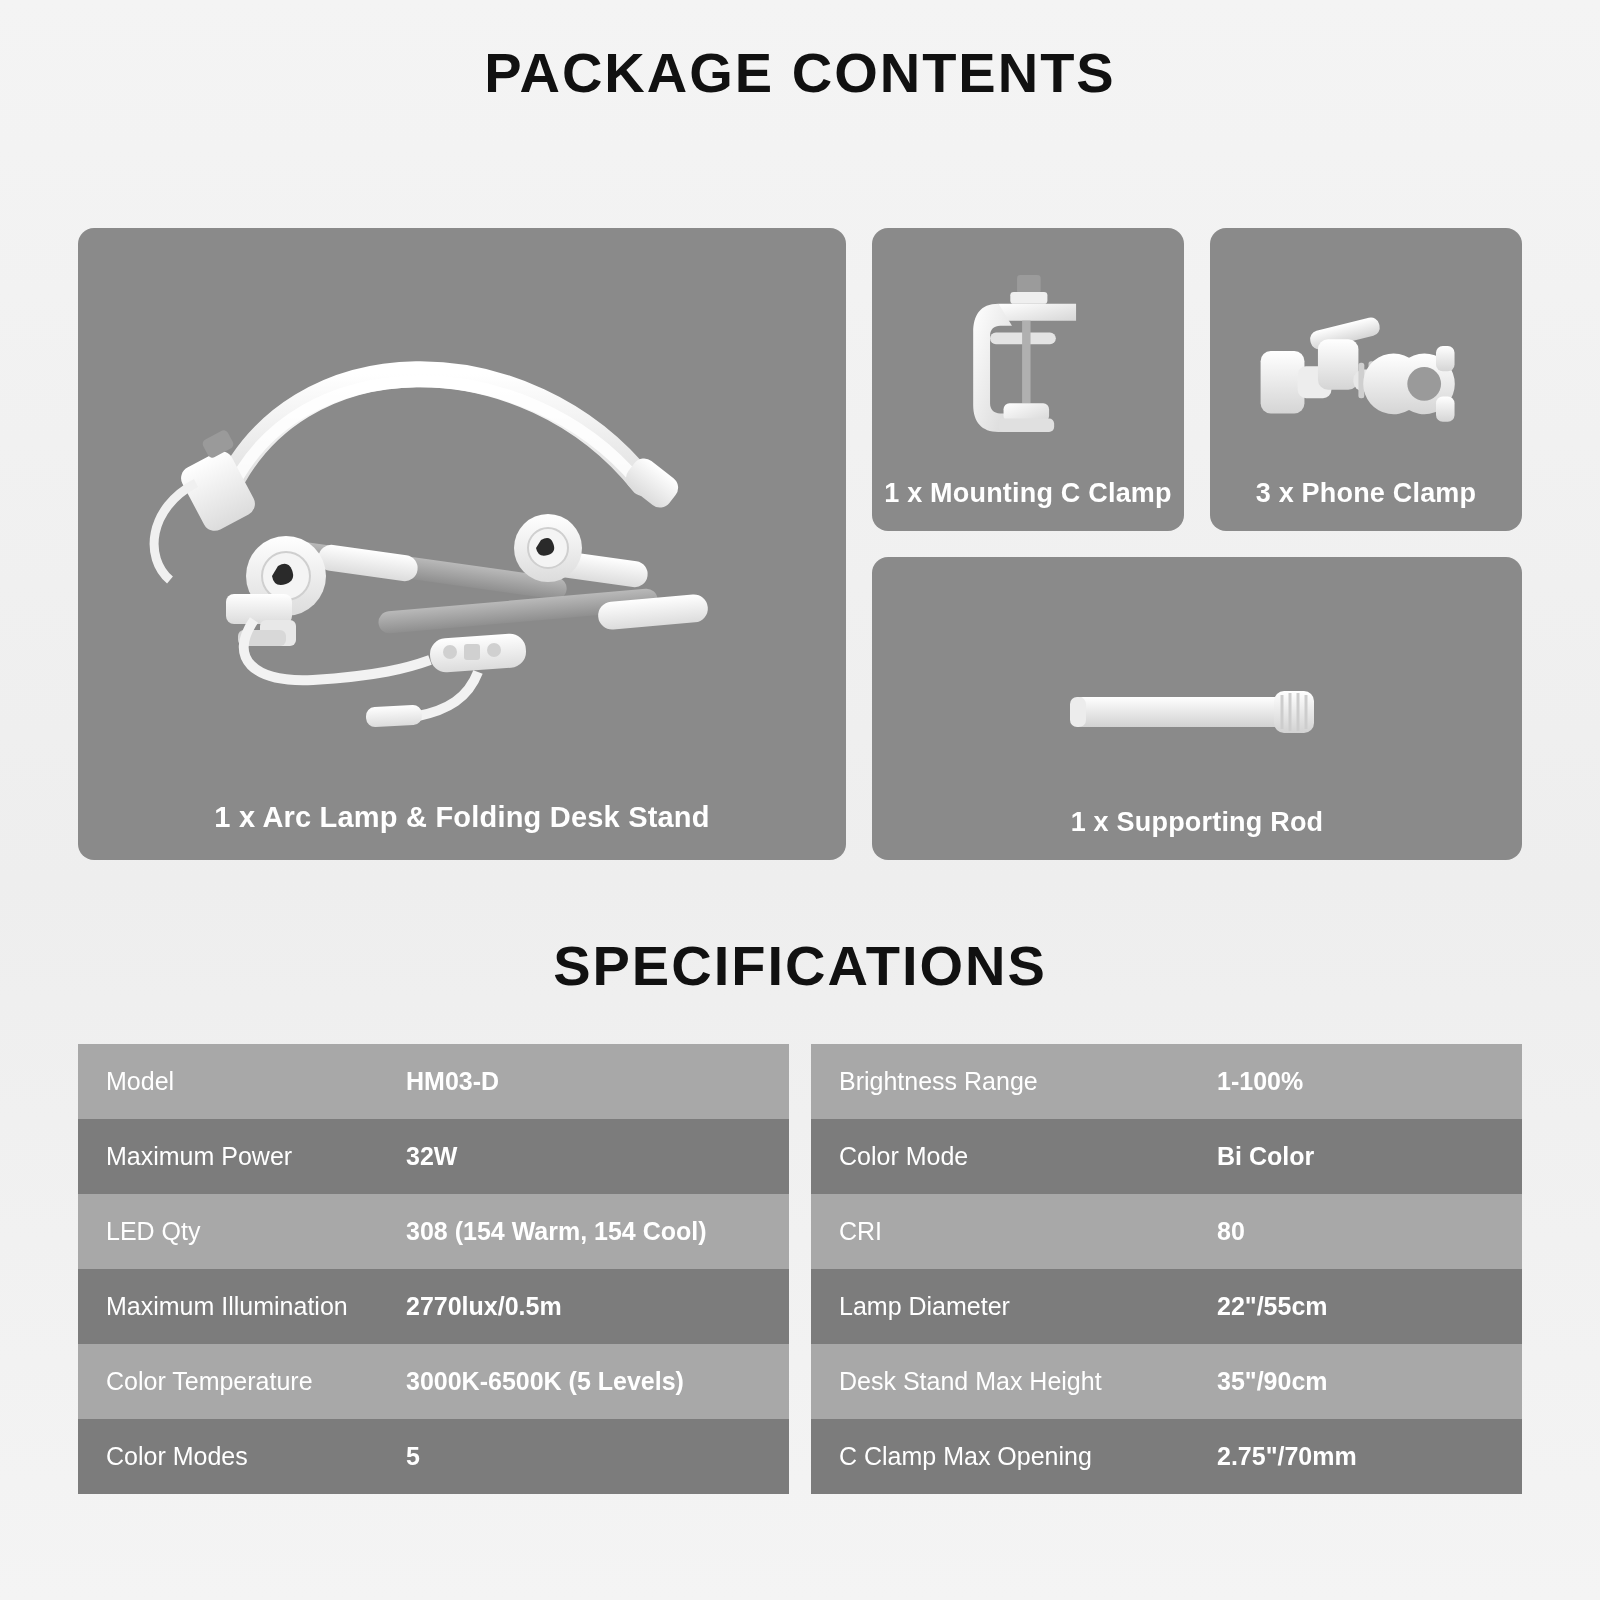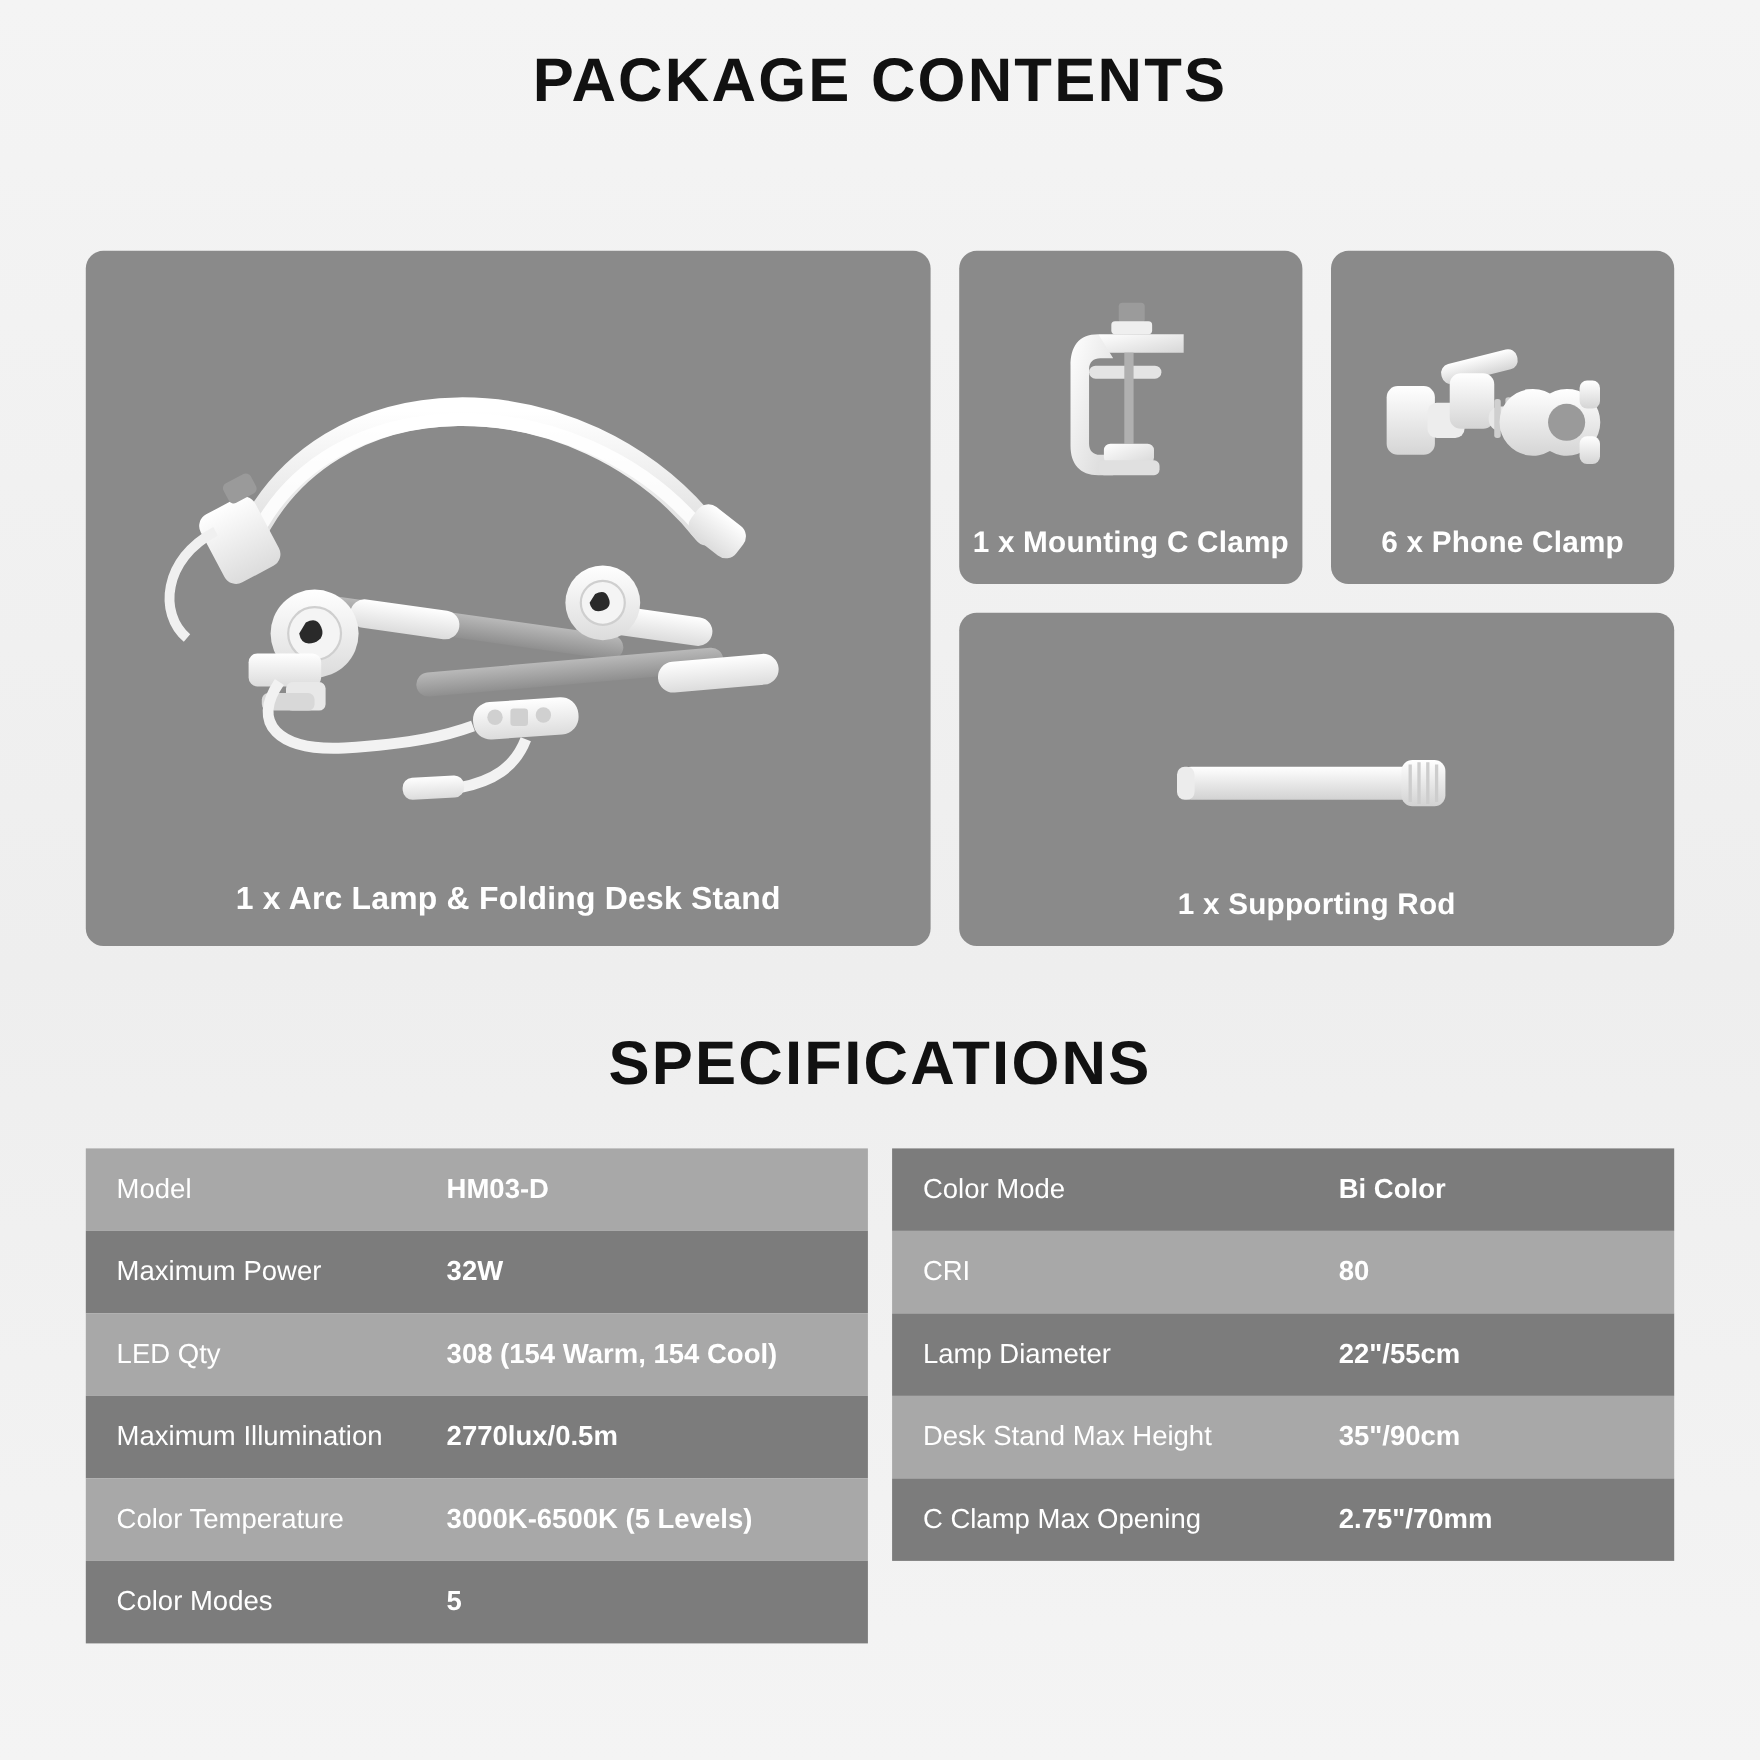--- a/index.html
+++ b/index.html
@@ -192,21 +192,21 @@
                 <rect x="188" y="130" width="7" height="46" rx="3"></rect>
                 <rect x="200" y="130" width="7" height="46" rx="3"></rect>
                 <rect x="212" y="132" width="7" height="42" rx="3"></rect>
               </g>
               <path d="M236 126 a36 36 0 1 1 0 62 a36 36 0 1 1 0 -62 z" fill="url(#w3)"></path>
               <circle cx="254" cy="157" r="20" fill="#9a9a9a"></circle>
               <rect x="268" y="112" width="22" height="30" rx="8" fill="url(#w3)"></rect>
               <rect x="268" y="172" width="22" height="30" rx="8" fill="url(#w3)"></rect>
             </svg>
           </div>
-          <div class="card-label">6 x Phone Clamp</div>
+          <div class="card-label">3 x Phone Clamp</div>
         </div>
       </div>
 
       <div class="right-row">
         <div class="card small-card">
           <div class="art">
             <svg viewBox="0 0 370 300" width="100%" height="300" xmlns="http://www.w3.org/2000/svg">
               <defs>
                 <linearGradient id="w4" x1="0" y1="0" x2="0" y2="1">
                   <stop offset="0" stop-color="#ffffff"></stop>
@@ -256,20 +256,24 @@
         <div class="spec-key">Color Temperature</div>
         <div class="spec-val">3000K-6500K (5 Levels)</div>
       </div>
       <div class="spec-row even">
         <div class="spec-key">Color Modes</div>
         <div class="spec-val">5</div>
       </div>
     </div>
 
     <div class="spec-table right">
+      <div class="spec-row odd">
+        <div class="spec-key">Brightness Range</div>
+        <div class="spec-val">1-100%</div>
+      </div>
       <div class="spec-row even">
         <div class="spec-key">Color Mode</div>
         <div class="spec-val">Bi Color</div>
       </div>
       <div class="spec-row odd">
         <div class="spec-key">CRI</div>
         <div class="spec-val">80</div>
       </div>
       <div class="spec-row even">
         <div class="spec-key">Lamp Diameter</div>

